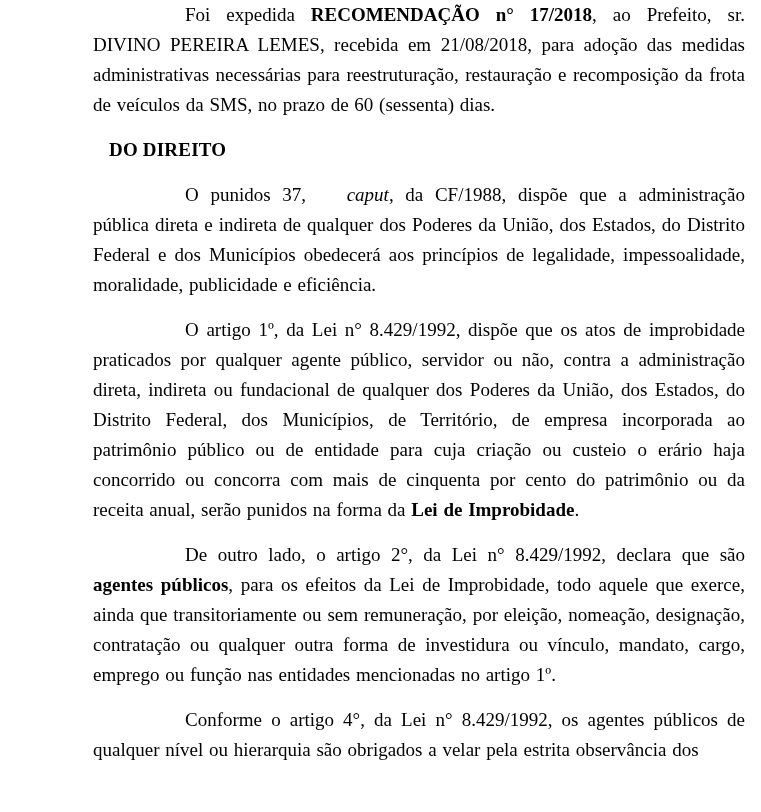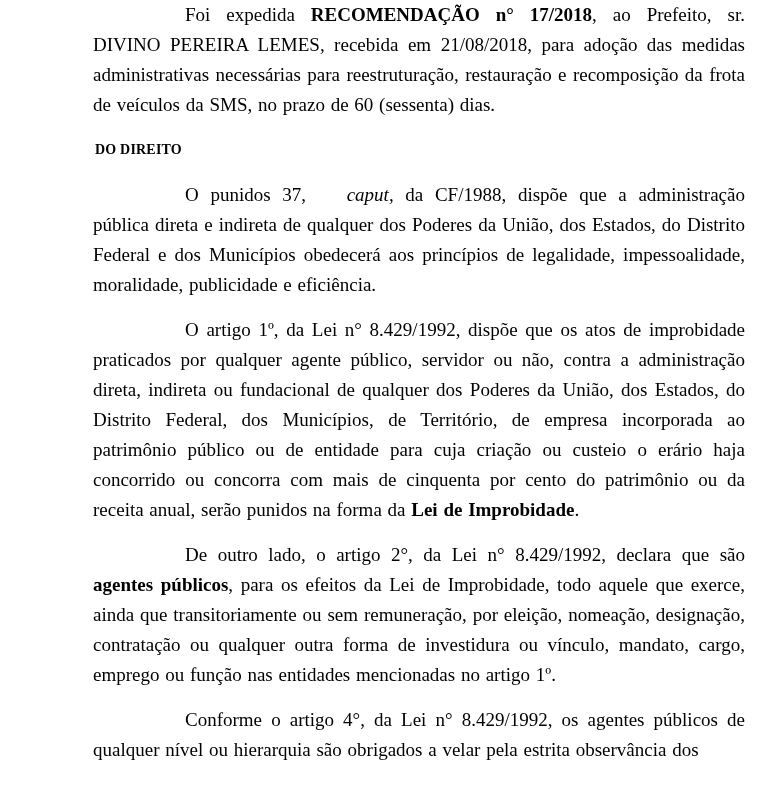--- a/index.html
+++ b/index.html
@@ -21,22 +21,22 @@
     color: #000000;
     -webkit-font-smoothing: antialiased;
   }
   .doc p {
     margin: 0 0 15px 0;
     text-align: justify;
     text-indent: 92px;
     word-spacing: 1px;
   }
   .doc h2 {
-    margin: 0 0 15px 2px;
-    font-size: 14px;
+    margin: 0 0 15px 16px;
+    font-size: 19px;
     line-height: 30px;
     font-weight: bold;
     text-align: left;
     letter-spacing: 0.2px;
   }
   .doc .b { font-weight: bold; }
   .doc .i { font-style: italic; margin-left: 29px; }
 </style>
 </head>
 <body>

